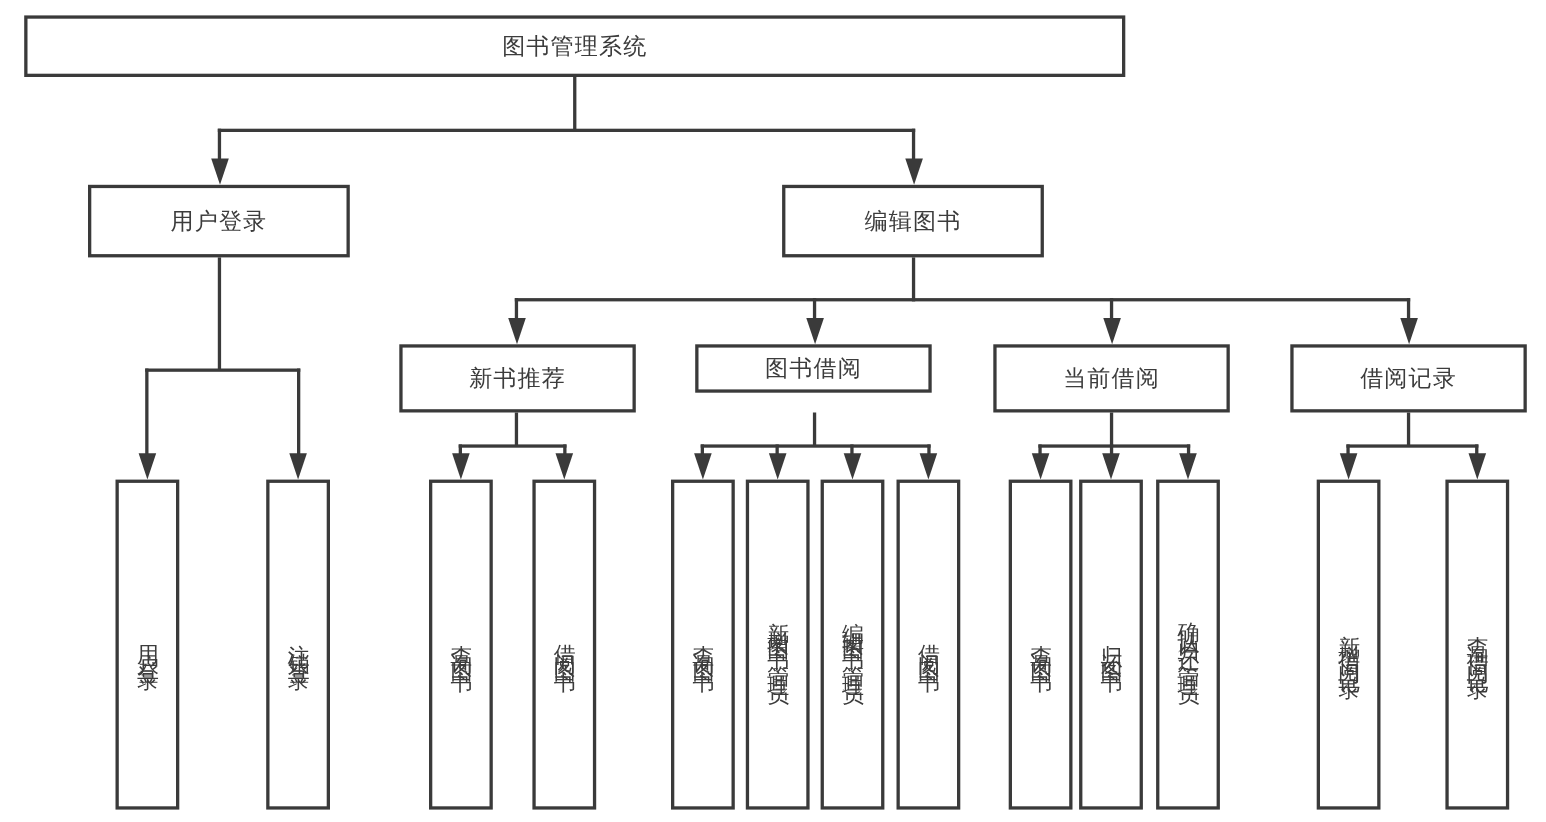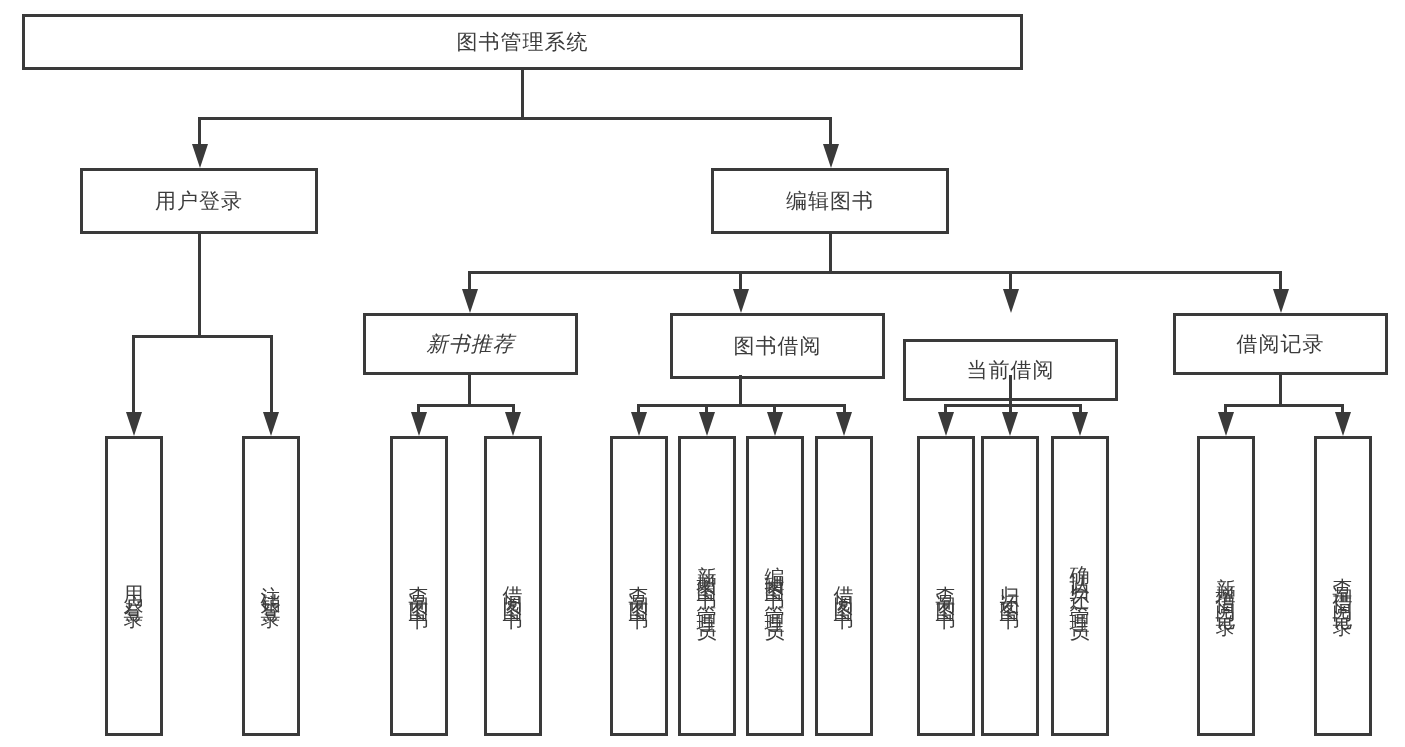--- a/index.html
+++ b/index.html
@@ -63,27 +63,27 @@
   <div class="line" style="left:468px;top:271px;width:814px;height:3px;"></div>
   <div class="line" style="left:468px;top:271px;width:3px;height:22px;"></div>
   <div class="arrow" style="left:462px;top:289px;"></div>
   <div class="line" style="left:739px;top:271px;width:3px;height:22px;"></div>
   <div class="arrow" style="left:733px;top:289px;"></div>
   <div class="line" style="left:1009px;top:271px;width:3px;height:22px;"></div>
   <div class="arrow" style="left:1003px;top:289px;"></div>
   <div class="line" style="left:1279px;top:271px;width:3px;height:22px;"></div>
   <div class="arrow" style="left:1273px;top:289px;"></div>
 
-  <div class="node" style="left:363px;top:313px;width:215px;height:62px;font-style:italic;">
+  <div class="node" style="left:363px;top:313px;width:215px;height:62px;">
     <span>新书推荐</span>
   </div>
-  <div class="node" style="left:670px;top:313px;width:215px;height:66px;">
+  <div class="node" style="left:632px;top:313px;width:215px;height:44px;">
     <span>图书借阅</span>
   </div>
-  <div class="node" style="left:903px;top:313px;width:215px;height:62px;margin-top:26px;">
+  <div class="node" style="left:903px;top:313px;width:215px;height:62px;">
     <span>当前借阅</span>
   </div>
   <div class="node" style="left:1173px;top:313px;width:215px;height:62px;">
     <span>借阅记录</span>
   </div>
 
   <div class="line" style="left:468px;top:375px;width:3px;height:31px;"></div>
   <div class="line" style="left:417px;top:404px;width:98px;height:3px;"></div>
   <div class="line" style="left:417px;top:404px;width:3px;height:14px;"></div>
   <div class="arrow" style="left:411px;top:412px;"></div>

